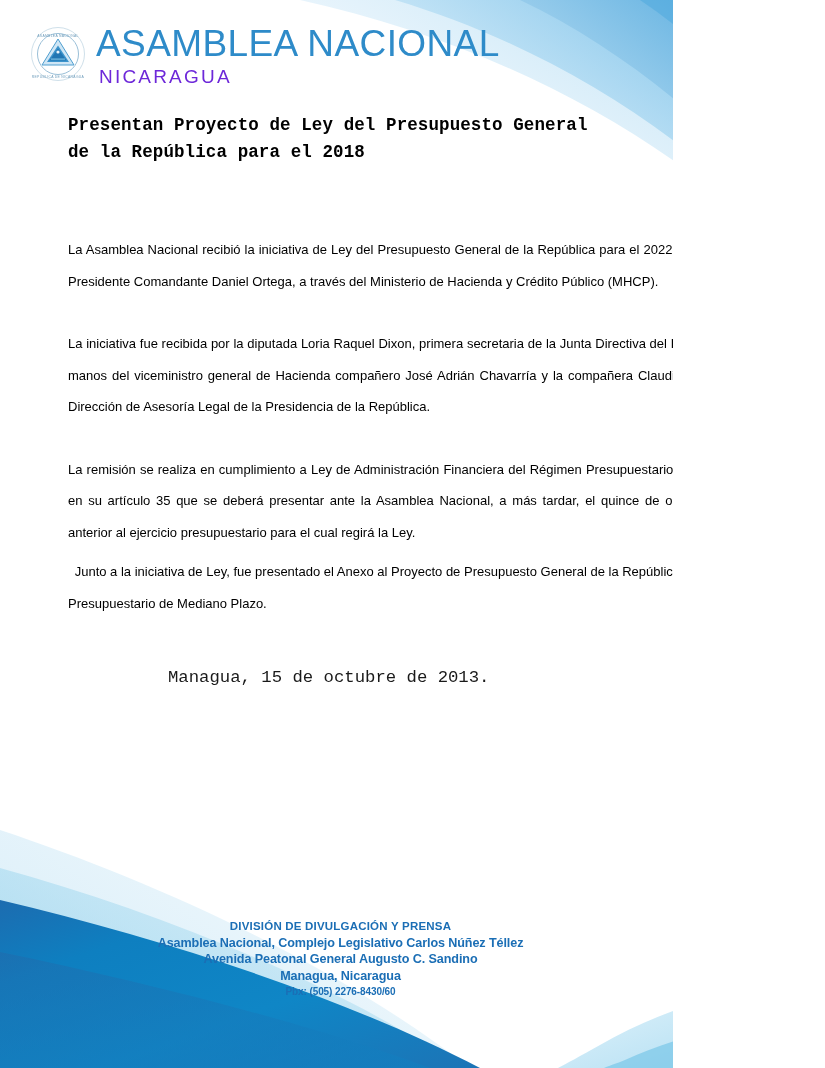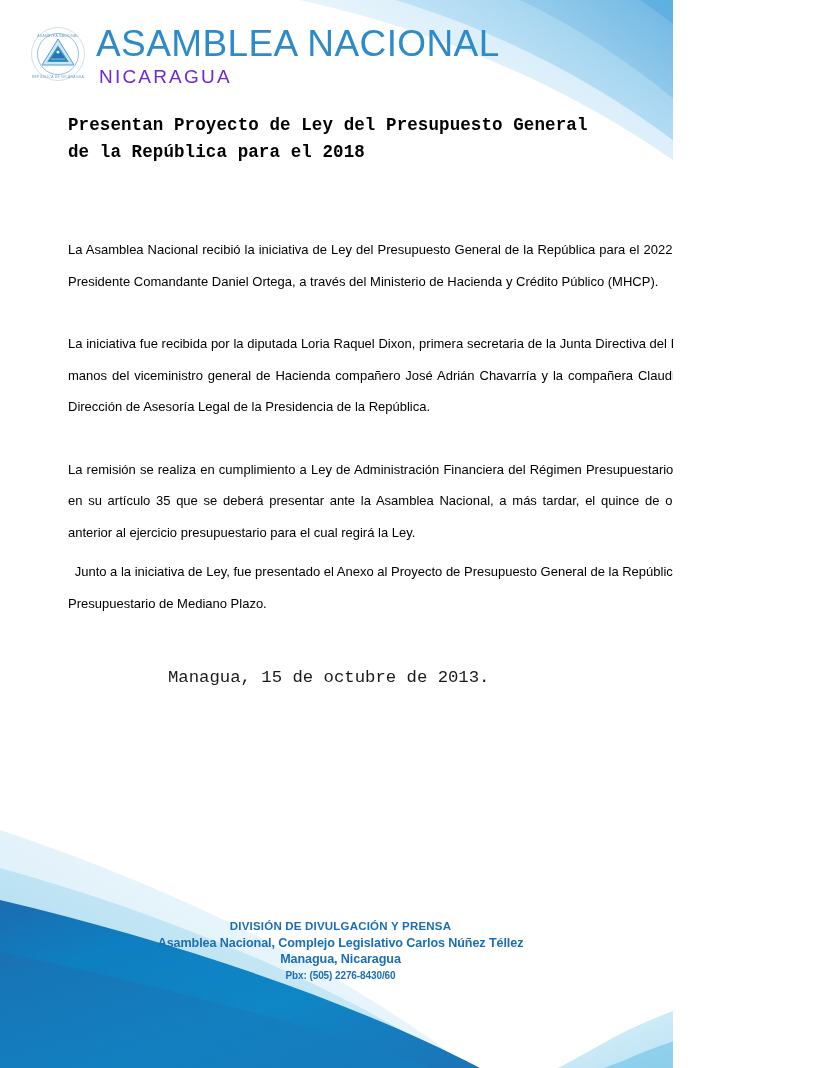--- a/index.html
+++ b/index.html
@@ -241,20 +241,21 @@
     <p class="para spaced">La remisión se realiza en cumplimiento a Ley de Administración Financiera del Régimen Presupuestario que establece en su artículo 35 que se deberá presentar ante la Asamblea Nacional, a más tardar, el quince de octubre del año anterior al ejercicio presupuestario para el cual regirá la Ley.</p>
 
     <p class="para plain spaced">Junto a la iniciativa de Ley, fue presentado el Anexo al Proyecto de Presupuesto General de la República 2022 Marco Presupuestario de Mediano Plazo.</p>
 
     <div class="dateline">Managua, 15 de octubre de 2013.</div>
   </div>
 
   <div class="footer-text">
     <div class="footer-line-1">DIVISIÓN DE DIVULGACIÓN Y PRENSA</div>
     <div class="footer-line-2">Asamblea Nacional, Complejo Legislativo Carlos Núñez Téllez</div>
+    <div class="footer-line-3">Avenida Peatonal General Augusto C. Sandino</div>
     <div class="footer-line-4">Managua, Nicaragua</div>
     <div class="footer-line-5">Pbx: (505) 2276-8430/60</div>
   </div>
 
   <div class="footer-logo">
     <span>
       <svg width="150" height="62" viewBox="0 0 150 62" xmlns="http://www.w3.org/2000/svg">
         <g fill="none" stroke-linecap="butt">
 
           <path d="M67,4 h16" stroke="#1F5E9E" stroke-width="4"></path>

